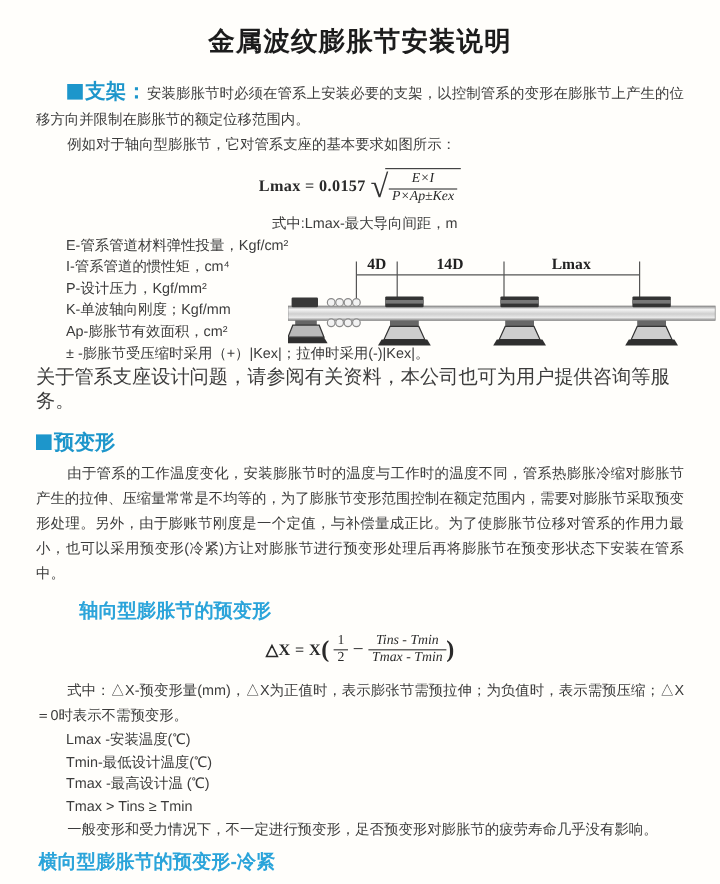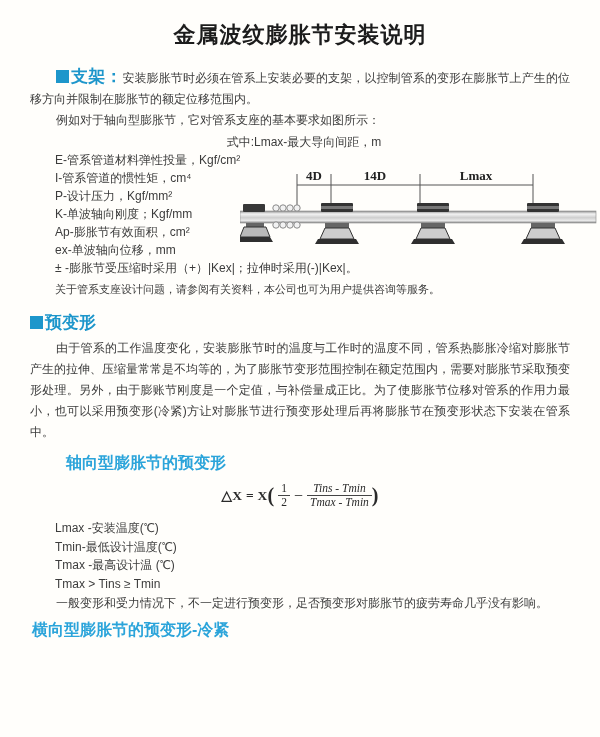--- a/index.html
+++ b/index.html
@@ -26,49 +26,52 @@
   .frac .den{display:block;padding:0 3px;}
   .frac.up{font-style:normal;}
   .rad-sign{font-size:27px;vertical-align:middle;font-weight:400;color:#333;}
   .rad-body{display:inline-block;border-top:1.4px solid #444;
     padding:2px 3px 0;vertical-align:middle;margin-left:-3px;}
   .paren{font-size:20px;vertical-align:middle;font-weight:bold;}
   .mid{vertical-align:middle;}
   .defs{position:relative;font-size:12px;line-height:18px;margin-top:2px;}
   .defs .d0{margin-left:8px;text-align:center;}
   .defs .d{margin-left:25px;}
-  .note2{font-size:11px;line-height:20px;margin-left:25px;margin-top:2px;}
+  .note2{font-size:16px;line-height:20px;margin-top:2px;}
   .diagram{position:absolute;left:210px;top:32px;width:358px;height:97px;}
   .sub-head{color:#2ba4da;font-size:16px;font-weight:bold;margin:10px 0 2px;}
   .axial-head{margin-left:36px;}
   .lateral-head{margin-left:2px;margin-top:6px;}
   .ml{margin-left:25px;}
   .line12{font-size:12px;line-height:19px;}
   .tline{font-size:12px;line-height:18.5px;margin-left:25px;}
 </style>
 </head>
 <body>
 
 <div class="page">
 
   <div class="title">金属波纹膨胀节安装说明</div>
 
   <p class="para indent"><span class="sec-head"><span class="sq"></span><span>支架：</span></span><span>安装膨胀节时必须在管系上安装必要的支架，以控制管系的变形在膨胀节上产生的位移方向并限制在膨胀节的额定位移范围内。</span></p>
 
   <p class="para indent">例如对于轴向型膨胀节，它对管系支座的基本要求如图所示：</p>
 
+  <div class="formula f1">
+    <span class="f-lhs mid">Lmax = 0.0157</span>
+    <span class="rad-sign">√</span><span class="rad-body"><span class="frac"><span class="num">E×I</span><span class="den">P×Ap±Kex</span></span></span>
+  </div>
 
   <div class="defs">
     <div class="d0">式中:Lmax-最大导向间距，m</div>
     <div class="d">E-管系管道材料弹性投量，Kgf/cm²</div>
     <div class="d">I-管系管道的惯性矩，cm⁴</div>
     <div class="d">P-设计压力，Kgf/mm²</div>
     <div class="d">K-单波轴向刚度；Kgf/mm</div>
     <div class="d">Ap-膨胀节有效面积，cm²</div>
-    <div class="d">ex-单波轴向位移，mm</div>
     <div class="d">± -膨胀节受压缩时采用（+）|Kex|；拉伸时采用(-)|Kex|。</div>
 
     <svg class="diagram" viewBox="0 0 358 97" xmlns="http://www.w3.org/2000/svg">
       <defs>
         <linearGradient id="pipeGrad" x1="0" y1="0" x2="0" y2="1">
           <stop offset="0" stop-color="#8f8f8f"></stop>
           <stop offset="0.25" stop-color="#f3f3f3"></stop>
           <stop offset="0.55" stop-color="#cfcfcf"></stop>
           <stop offset="0.8" stop-color="#e9e9e9"></stop>
           <stop offset="1" stop-color="#8a8a8a"></stop>
@@ -140,20 +143,21 @@
 
   <div class="sub-head axial-head">轴向型膨胀节的预变形</div>
 
   <div class="formula f2">
     <span class="f-lhs mid">△X = X</span><span class="paren">(</span>
     <span class="frac up"><span class="num">1</span><span class="den">2</span></span>
     <span class="mid">−</span>
     <span class="frac"><span class="num">Tins - Tmin</span><span class="den">Tmax - Tmin</span></span><span class="paren">)</span>
   </div>
 
+  <p class="para indent">式中：△X-预变形量(mm)，△X为正值时，表示膨张节需预拉伸；为负值时，表示需预压缩；△X＝0时表示不需预变形。</p>
   <div class="tline">Lmax -安装温度(℃)</div>
   <div class="tline">Tmin-最低设计温度(℃)</div>
   <div class="tline">Tmax -最高设计温 (℃)</div>
   <div class="tline">Tmax &gt; Tins ≥ Tmin</div>
   <p class="para indent">一般变形和受力情况下，不一定进行预变形，足否预变形对膨胀节的疲劳寿命几乎没有影响。</p>
 
   <div class="sub-head lateral-head">横向型膨胀节的预变形-冷紧</div>
 
 </div>
 

